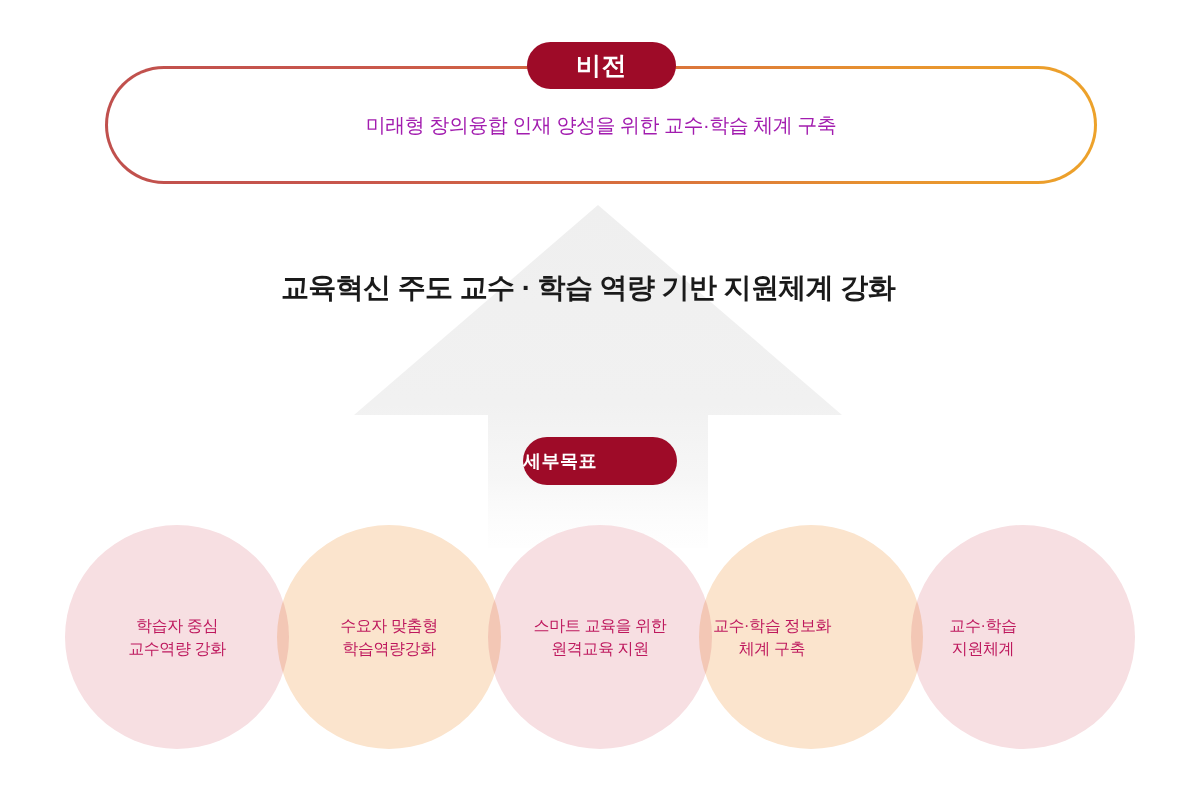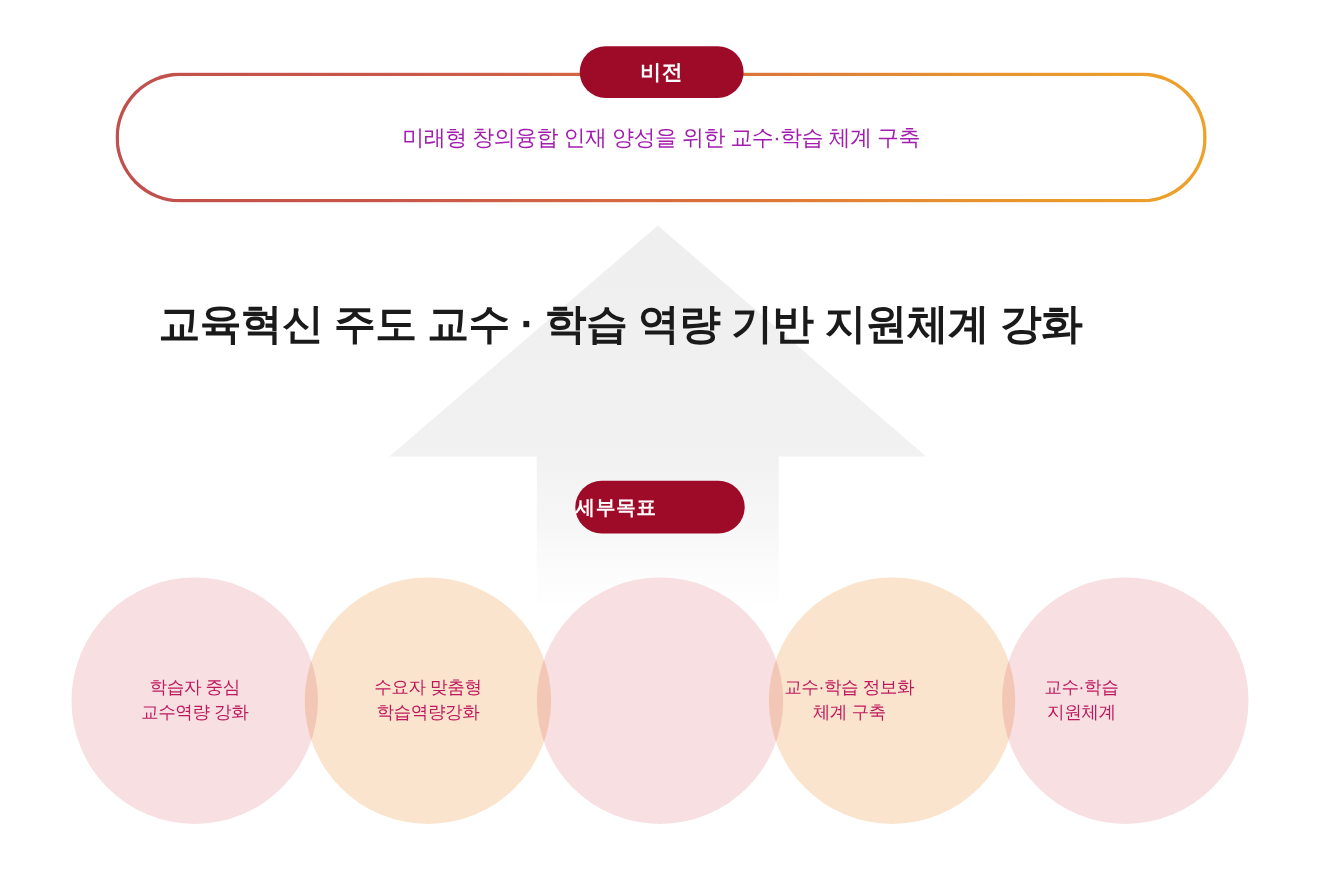--- a/index.html
+++ b/index.html
@@ -53,46 +53,47 @@
     left: 527px;
     top: 42px;
     width: 149px;
     height: 47px;
     border-radius: 24px;
     background: #9e0b28;
     display: flex;
     align-items: center;
     justify-content: center;
     color: #ffffff;
-    font-size: 19px;
+    font-size: 25px;
     font-weight: 700;
     letter-spacing: 0.5px;
   }
 
   
   #up-arrow {
     position: absolute;
     left: 352px;
     top: 203px;
     width: 492px;
     height: 345px;
   }
 
   
   #strategy-heading {
     position: absolute;
     left: 0;
     top: 269px;
     width: 1128px;
     text-align: center;
-    font-size: 38px;
+    font-size: 28px;
     font-weight: 700;
     color: #1a1a1a;
     letter-spacing: -0.6px;
     white-space: nowrap;
+    padding-left: 24px;
   }
 
   
   #subgoal-badge {
     position: absolute;
     left: 523px;
     top: 437px;
     width: 154px;
     height: 48px;
     border-radius: 24px;
@@ -178,20 +179,24 @@
     <div class="goal-circle" style="left: 911px; background: rgb(247, 223, 226);"></div>
 
     <div class="goal-label" style="left: 65px;">
       <span>학습자 중심</span>
       <span>교수역량 강화</span>
     </div>
     <div class="goal-label" style="left: 277px;">
       <span>수요자 맞춤형</span>
       <span>학습역량강화</span>
     </div>
+    <div class="goal-label" style="left: 488px;">
+      <span>스마트 교육을 위한</span>
+      <span>원격교육 지원</span>
+    </div>
     <div class="goal-label" style="left: 660px;">
       <span>교수·학습 정보화</span>
       <span>체계 구축</span>
     </div>
     <div class="goal-label" style="left: 871px; align-items: center;">
       <span>교수·학습</span>
       <span>지원체계</span>
     </div>
 
   </div>

